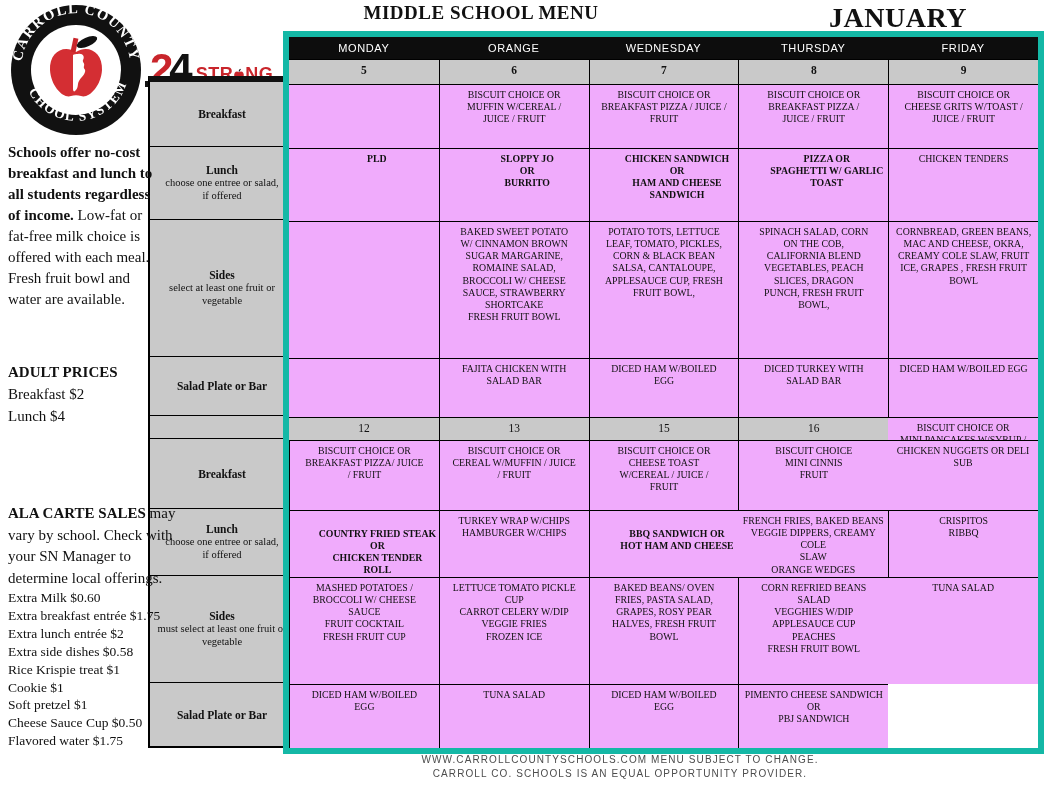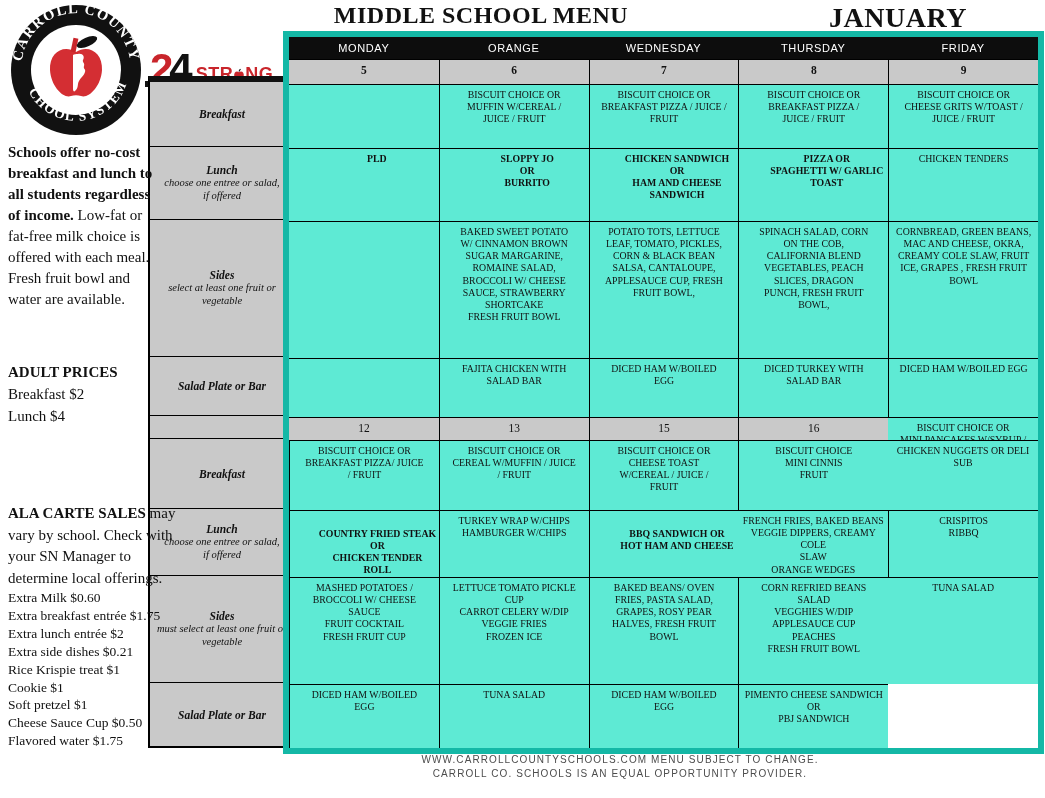--- a/index.html
+++ b/index.html
@@ -4,21 +4,21 @@
 <style>
   * { margin:0; padding:0; box-sizing:border-box; }
   html,body { background:#fff; }
   .page {
     position:relative; width:1045px; height:798px; background:#fff; overflow:hidden;
     font-family:"Liberation Serif","DejaVu Serif",serif; color:#111;
   }
 
   
   .title { position:absolute; left:296px; top:2px; width:370px; text-align:center;
-    font-size:24px; font-weight:700; letter-spacing:.5px; }
+    font-size:19px; font-weight:700; letter-spacing:.5px; }
   .month { position:absolute; left:798px; top:2px; width:200px; text-align:center;
     font-size:28px; font-weight:700; letter-spacing:.5px; }
 
   
   .badge { position:absolute; left:8px; top:2px; width:136px; height:136px; }
 
   
   .strong { position:absolute; left:150px; top:50px; width:135px; height:36px;
     display:flex; align-items:flex-end; font-family:"Liberation Sans",sans-serif; }
   .strong .d2 { font-size:42px; line-height:.78; font-weight:800; color:#c9252b; letter-spacing:-4px; }
@@ -36,38 +36,38 @@
   .adult .line { font-size:15px; line-height:22px; }
   .alacarte { top:503px; width:182px; }
   .alacarte p { line-height:21.5px; }
   .items { top:589px; }
   .items .line { font-size:13.5px; line-height:17.9px; white-space:nowrap; }
   .b { font-weight:700; }
 
   
   .labelcol { position:absolute; left:148px; top:76px; width:146px;
     border:2px solid #000; border-top:6px solid #111; border-right:0;
-    display:grid; grid-template-rows:64px 73px 137px 59px 23px 70px 67px 107px 64px;font-style:italic; }
+    display:grid; grid-template-rows:64px 73px 137px 59px 23px 70px 67px 107px 64px; }
   .lcell { background:#c9c9c9; border-top:1.6px solid #000; padding:4px 2px;
     display:flex; flex-direction:column; align-items:center; justify-content:center; text-align:center; }
   .lcell:first-child { border-top:0; }
   .lt { font-size:11.5px; font-weight:700; }
   .ls { font-size:10.5px; line-height:1.25; white-space:pre-line; }
 
   
   .daygrid { position:absolute; left:283px; top:31px; width:761px;
     border:6px solid #14b8a6;
     display:grid; grid-template-columns:repeat(5,1fr);
     grid-template-rows:22px 25px 64px 73px 137px 59px 23px 70px 67px 107px 64px; }
   .hcell { background:#0d0d0d; color:#fff; font-family:"Liberation Sans",sans-serif;
     font-size:11px; letter-spacing:.6px; display:flex; align-items:center; justify-content:center; }
   .dcell { background:#c9c9c9; border-top:1.6px solid #000; text-align:center;
     font-size:11.5px; padding-top:4px; }
   .dcell.w1 { font-weight:700; }
-  .cell { background:#5eead4; border-top:1.6px solid #000; text-align:center;
+  .cell { background:#f0abfc; border-top:1.6px solid #000; text-align:center;
     font-size:9.8px; line-height:1.24; padding:4px 2px; white-space:pre-line; }
   .vb { border-left:1.6px solid #000; }
   .bold { font-weight:700;padding-left:28px; }
   .low { padding-top:17px; }
 
   
   .footer { position:absolute; left:200px; top:753px; width:840px; text-align:center;
     font-family:"Liberation Sans",sans-serif; font-size:10px; letter-spacing:1.1px;
     color:#4d4d4d; line-height:14px; }
 </style>
@@ -129,21 +129,21 @@
   <div class="side alacarte" style="position:absolute;">
     <p>
       <span class="b">ALA CARTE SALES</span><span> may vary by school. Check with your SN Manager to determine local offerings.</span>
     </p>
   </div>
 
   <div class="side items" style="position:absolute;">
     <div class="line">Extra Milk $0.60</div>
     <div class="line">Extra breakfast entrée $1.75</div>
     <div class="line">Extra lunch entrée $2</div>
-    <div class="line">Extra side dishes $0.21</div>
+    <div class="line">Extra side dishes $0.58</div>
     <div class="line">Rice Krispie treat $1</div>
     <div class="line">Cookie $1</div>
     <div class="line">Soft pretzel $1</div>
     <div class="line">Cheese Sauce Cup $0.50</div>
     <div class="line">Flavored water $1.75</div>
   </div>
 
   <div class="labelcol">
     <div class="lcell">
       <span class="lt">Breakfast</span>

